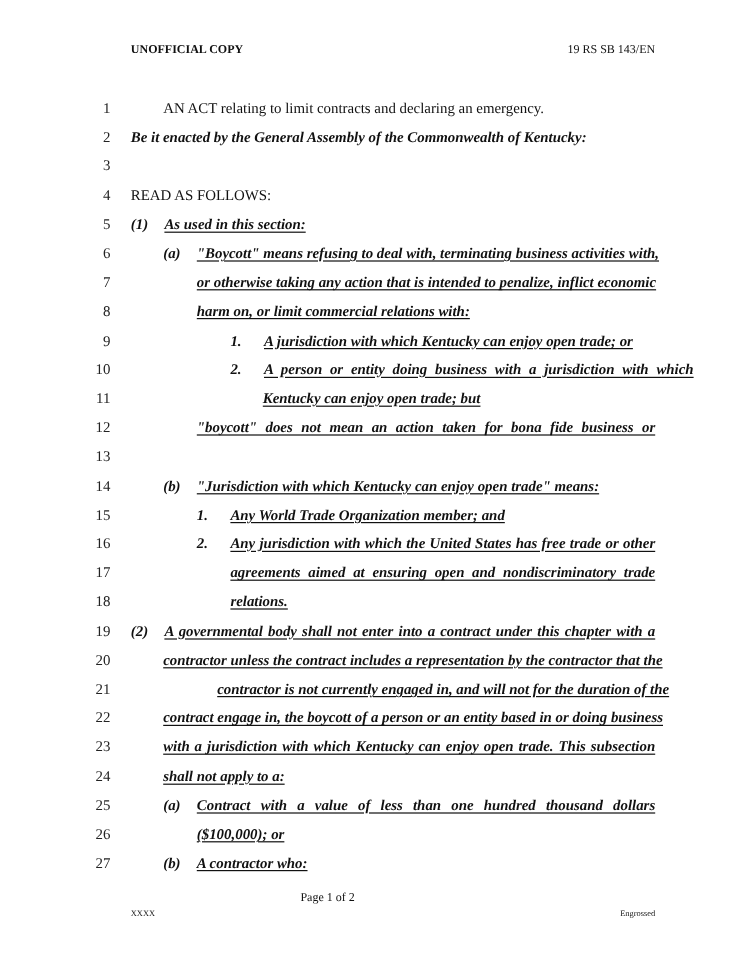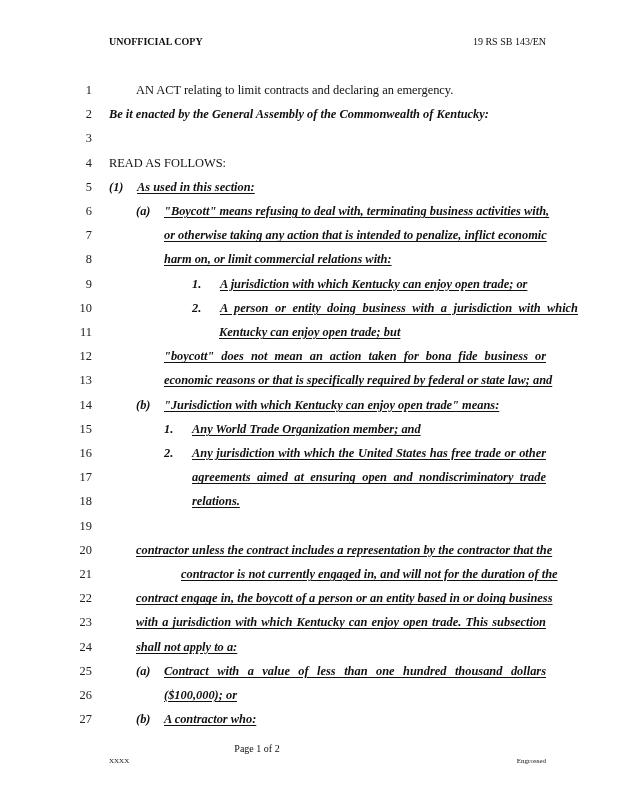--- a/index.html
+++ b/index.html
@@ -9,21 +9,21 @@
   .hdr-left { left:109px; font-weight:bold; }
   .hdr-right { right:72px; }
   .line { position:absolute; left:0; width:618px; height:20px; font-size:12.4px; white-space:nowrap; }
   .ln { position:absolute; width:30px; left:62px; text-align:right; color:#222; }
   .txt { position:absolute; right:72px; }
   .txt.justify { text-align:justify; text-align-last:justify; }
   .bi { font-weight:bold; font-style:italic; }
   .u { text-decoration:underline; text-underline-offset:2px; }
   .tag { display:inline-block; width:28px; }
   .arrow { font-family:"DejaVu Sans",sans-serif; font-size:11px; }
-  .footer-page { position:absolute; top:743px; left:0; width:514px; text-align:center; font-size:10px; }
+  .footer-page { position:absolute; top:743px; left:16px; width:514px; text-align:center; font-size:10px; }
   .footer-left { position:absolute; top:757px; left:109px; font-size:7px; }
   .footer-right { position:absolute; top:757px; right:72px; font-size:7px; }
 </style>
 </head>
 <body>
 
 <div class="hdr hdr-left">UNOFFICIAL COPY</div>
 <div class="hdr hdr-right">19 RS SB 143/EN</div>
 
 <div id="doc">
@@ -69,21 +69,20 @@
     <div class="line" style="top: 325px;">
       <span class="ln">11</span>
       <span class="txt bi u" style="left: 219px; right: auto;"><span style="white-space: pre;">Kentucky can enjoy open trade; but</span></span>
     </div>
     <div class="line" style="top: 349.2px;">
       <span class="ln">12</span>
       <span class="txt bi u justify" style="left: 164px;"><span style="white-space: pre;">"boycott" does not mean an action taken for bona fide business or</span></span>
     </div>
     <div class="line" style="top: 373.4px;">
       <span class="ln">13</span>
-      <span class="txt bi u justify" style="left: 164px;"><span style="white-space: pre;">economic reasons or that is specifically required by federal or state law; and</span></span>
     </div>
     <div class="line" style="top: 397.6px;">
       <span class="ln">14</span>
       <span class="txt bi u" style="left: 136px; right: auto;"><span class="tag">(b)</span><span style="white-space: pre;">"Jurisdiction with which Kentucky can enjoy open trade" means:</span></span>
     </div>
     <div class="line" style="top: 421.8px;">
       <span class="ln">15</span>
       <span class="txt bi u" style="left: 164px; right: auto;"><span class="tag">1.</span><span style="white-space: pre; margin-top: 34px;">Any World Trade Organization member; and</span></span>
     </div>
     <div class="line" style="top: 446px;">
@@ -93,20 +92,21 @@
     <div class="line" style="top: 470.2px;">
       <span class="ln">17</span>
       <span class="txt bi u justify" style="left: 192px;"><span style="white-space: pre;">agreements aimed at ensuring open and nondiscriminatory trade</span></span>
     </div>
     <div class="line" style="top: 494.4px;">
       <span class="ln">18</span>
       <span class="txt bi u" style="left: 192px; right: auto;"><span style="white-space: pre;">relations.</span></span>
     </div>
     <div class="line" style="top: 518.6px;">
       <span class="ln">19</span>
+      <span class="txt bi u justify" style="left: 109px;"><span class="tag">(2)</span><span style="white-space: pre;">A governmental body shall not enter into a contract under this chapter with a</span></span>
     </div>
     <div class="line" style="top: 542.8px;">
       <span class="ln">20</span>
       <span class="txt bi u justify" style="left: 136px;"><span style="white-space: pre;">contractor unless the contract includes a representation by the contractor that the</span></span>
     </div>
     <div class="line" style="top: 567px;">
       <span class="ln">21</span>
       <span class="txt bi u justify" style="left: 136px;"><span style="white-space: pre; margin-left: 45px;">contractor is not currently engaged in, and will not for the duration of the</span></span>
     </div>
     <div class="line" style="top: 591.2px;">

